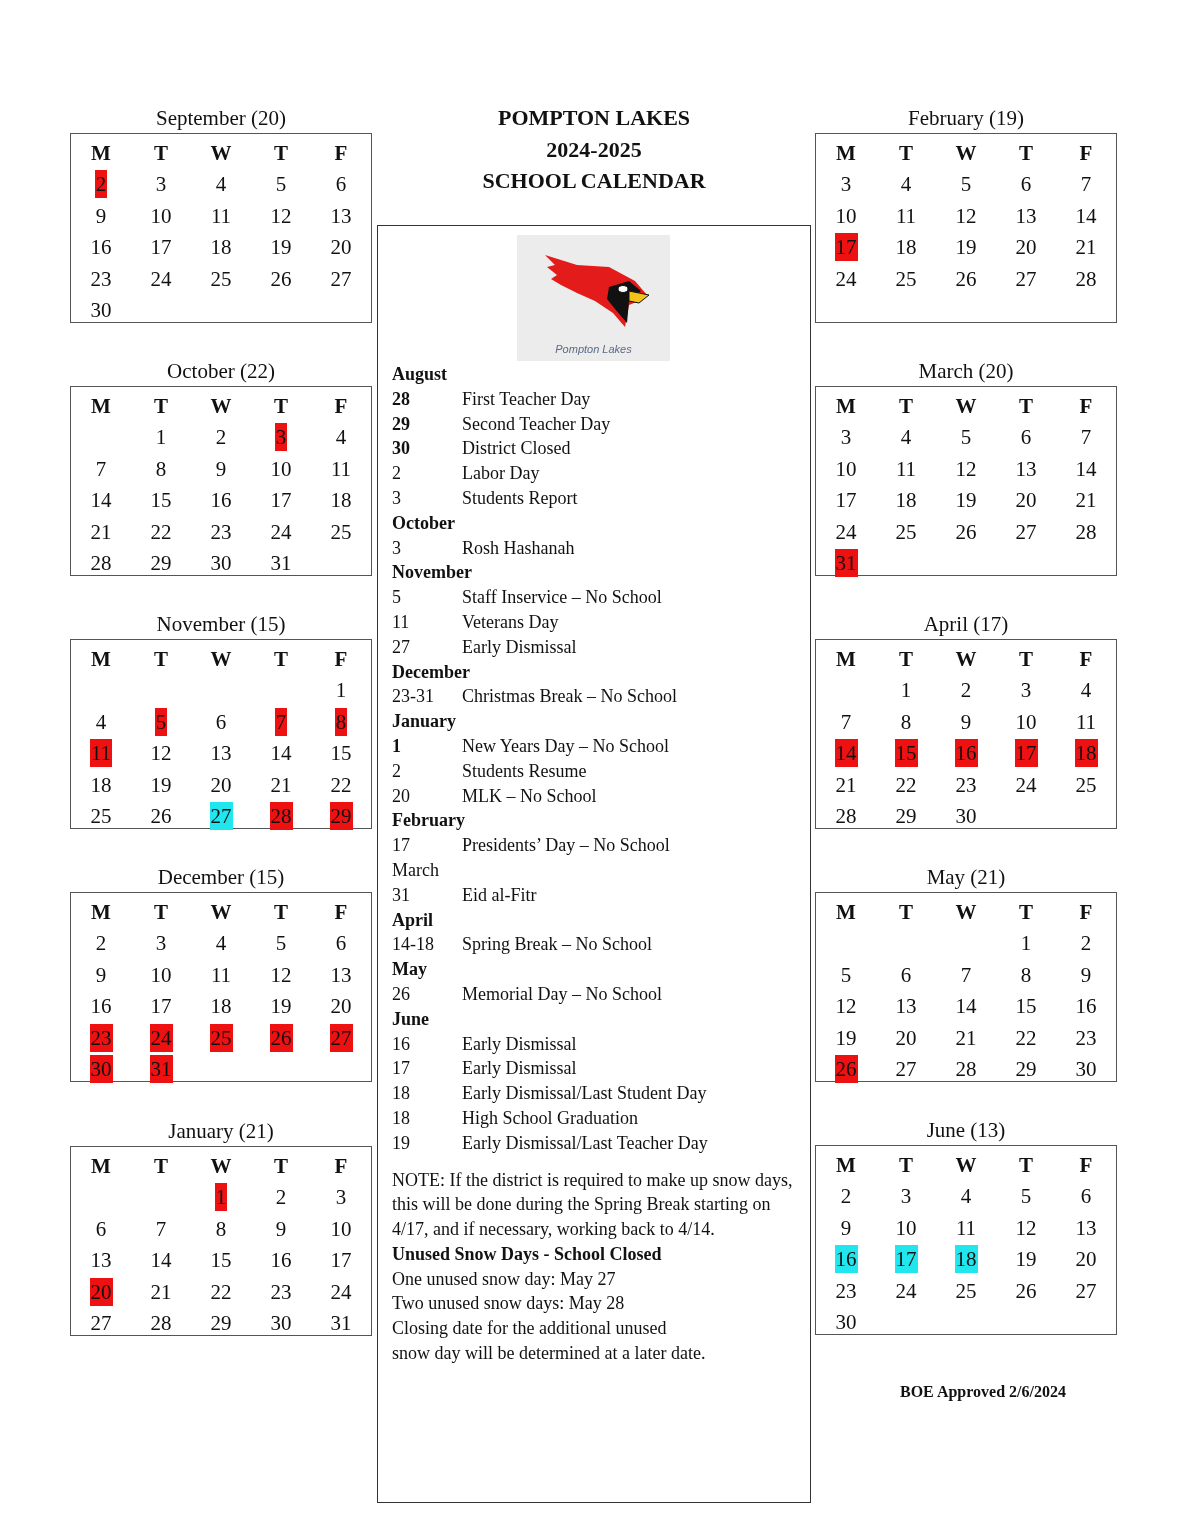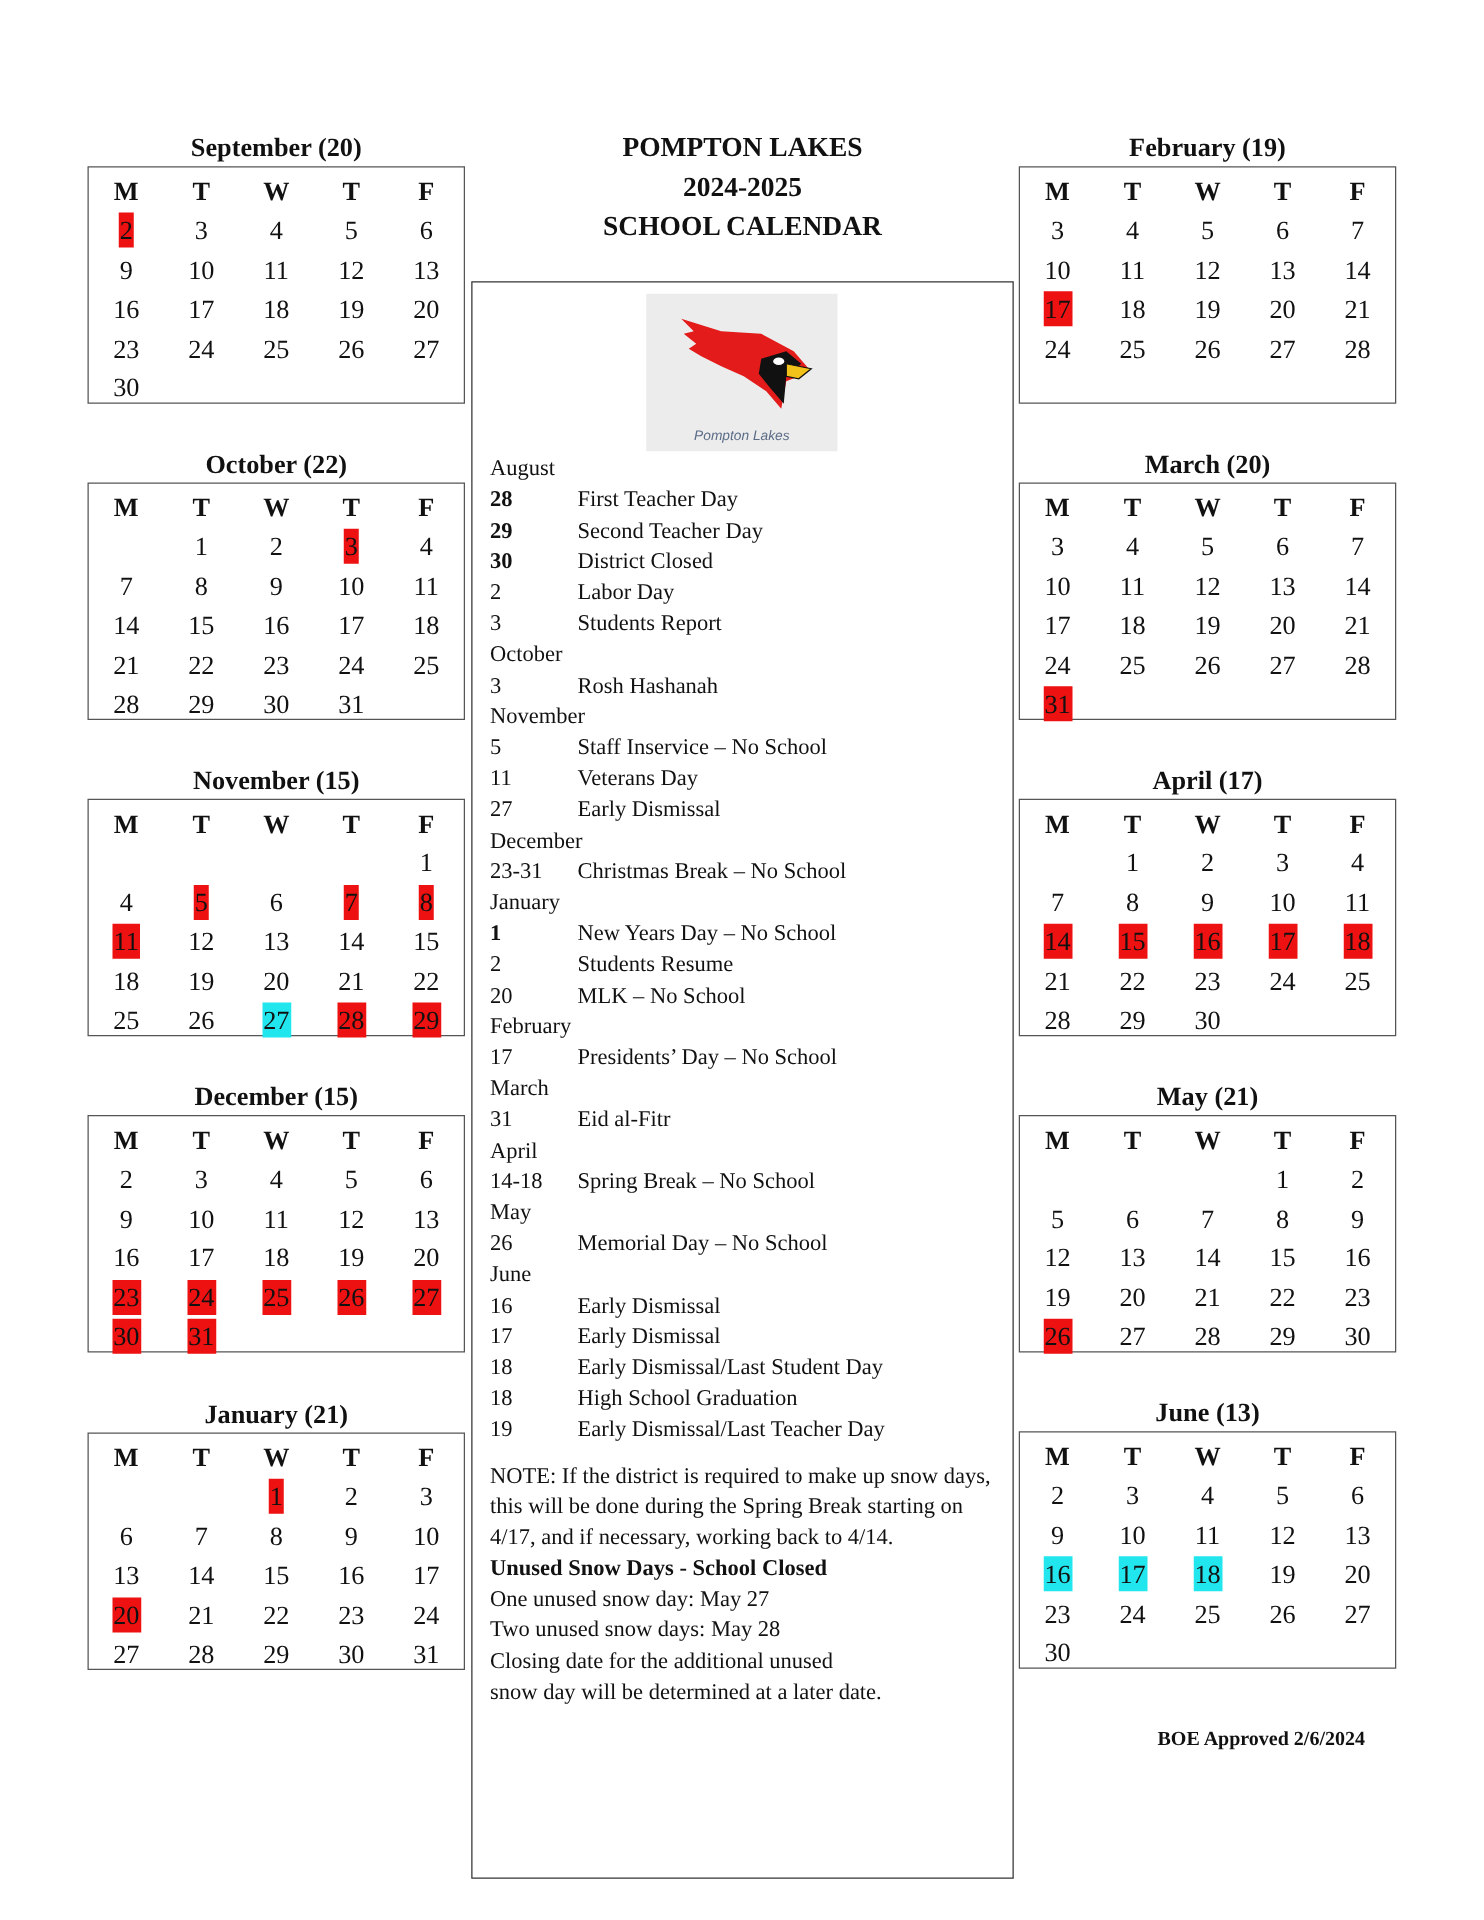--- a/index.html
+++ b/index.html
@@ -1,42 +1,42 @@
 <!DOCTYPE html>
 <html><head>
 <meta charset="utf-8">
 <style>
   html, body { margin: 0; padding: 0; background: #ffffff; }
   body { width: 1187px; height: 1536px; position: relative; font-family: "DejaVu Serif", "Liberation Serif", serif; color: #111; overflow: hidden; }
   .month { position: absolute; width: 302px; }
-  .month-title { text-align: center; font-family: "Liberation Serif", serif; font-weight: bold; font-size: 21px; height: 30px; line-height: 30px; }
+  .month-title { text-align: center; font-family: "Liberation Serif", serif; font-weight: normal; font-size: 21px; height: 30px; line-height: 30px; }
   .month-box { border: 1.5px solid #555; box-sizing: border-box; height: 190px; padding-top: 3px; }
   .row { display: grid; grid-template-columns: repeat(5, 1fr); height: 31.5px; align-items: center; }
   .cell { text-align: center; font-family: "Liberation Serif", serif; font-size: 21px; line-height: 28px; }
   .cell span { display: inline-block; padding: 0 1px; }
   .hdr { font-weight: bold; }
   .hl-red span { background: #ee1111; }
   .hl-cyan span { background: #22e6ee; }
   .left { left: 70px; }
   .right { left: 815px; }
 
   .center-title { position: absolute; left: 378px; width: 432px; top: 102px; text-align: center; font-family: "Liberation Serif", serif; font-weight: bold; font-size: 22px; line-height: 31.5px; }
   .events-box { position: absolute; left: 377px; top: 225px; width: 434px; height: 1278px; border: 1.5px solid #333; box-sizing: border-box; }
   .logo { position: absolute; left: 139px; top: 9px; width: 153px; height: 126px; background: #ececec; }
   .logo-text { position: absolute; left: 0; right: 0; bottom: 6px; text-align: center; font-family: "Liberation Sans", sans-serif; font-style: italic; font-size: 11px; color: #5a6b86; }
   .events { position: absolute; left: 14px; top: 136px; width: 410px; font-family: "Liberation Serif", serif; font-size: 18px; }
-  .ev-month { font-weight: normal; height: 24.8px; line-height: 24.8px; }
+  .ev-month { font-weight: bold; height: 24.8px; line-height: 24.8px; }
   .ev-month.plain { font-weight: normal; }
   .ev { display: flex; height: 24.8px; line-height: 24.8px; }
   .ev-date { width: 70px; flex: none; }
   .ev-date.bold { font-weight: bold; }
   .note { line-height: 24.8px; margin-top: 12px; }
   .snow-title { font-weight: bold; line-height: 24.8px; }
   .snow-line { line-height: 24.8px; }
-  .boe { position: absolute; left: 900px; width: 218px; top: 1383px; text-align: center; font-family: "Liberation Serif", serif; font-weight: bold; font-size: 16px; }
+  .boe { position: absolute; left: 900px; width: 218px; top: 1383px; text-align: left; font-family: "Liberation Serif", serif; font-weight: bold; font-size: 16px; }
 </style>
 </head>
 <body>
 
 <div class="center-title">
   <div>POMPTON LAKES</div>
   <div>2024-2025</div>
   <div>SCHOOL CALENDAR</div>
 </div>
 

